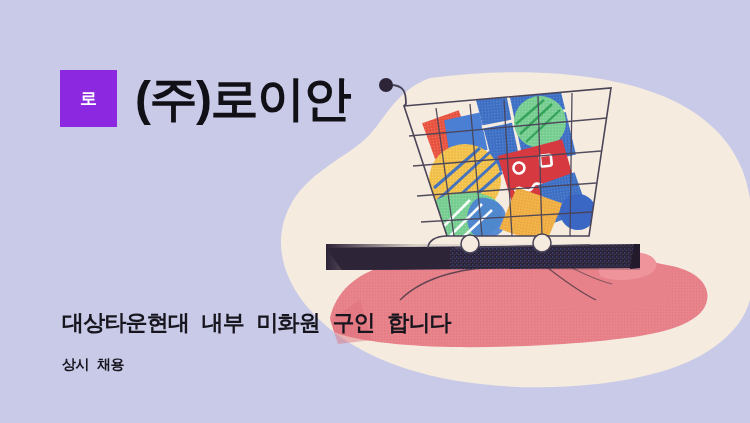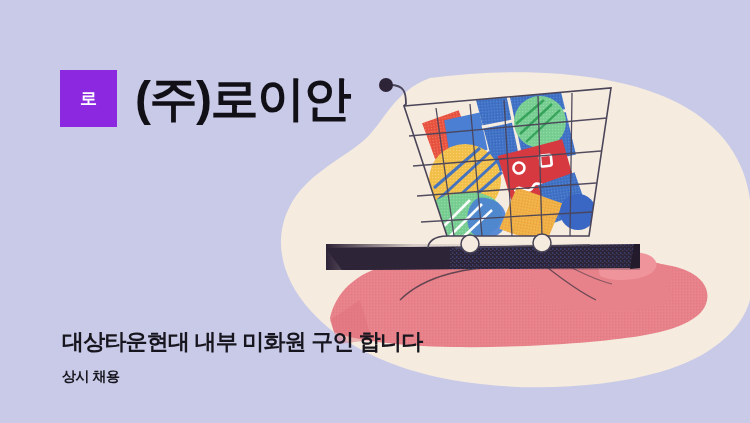--- a/index.html
+++ b/index.html
@@ -41,33 +41,34 @@
     font-size:48px;
     font-weight:700;
     color:#111016;
     letter-spacing:-1.5px;
     line-height:1;
     white-space:nowrap;
   }
 
   .headline-block{
     position:absolute;
-    left:62px; bottom:38px;
+    left:62px; bottom:49px;
     z-index:5;
+    font-family:Liberation Mono, monospace;
   }
   .headline{
     font-size:22px;
     font-weight:700;
     color:#17151d;
     letter-spacing:-0.8px;
     line-height:1.25;
     white-space:nowrap;
   }
   .subline{
-    margin-top:13px;
+    margin-top:19px;
     font-size:14px;
     font-weight:700;
     color:#17151d;
     letter-spacing:-0.5px;
     line-height:1.2;
     white-space:nowrap;
   }
 </style>
 </head>
 <body>

